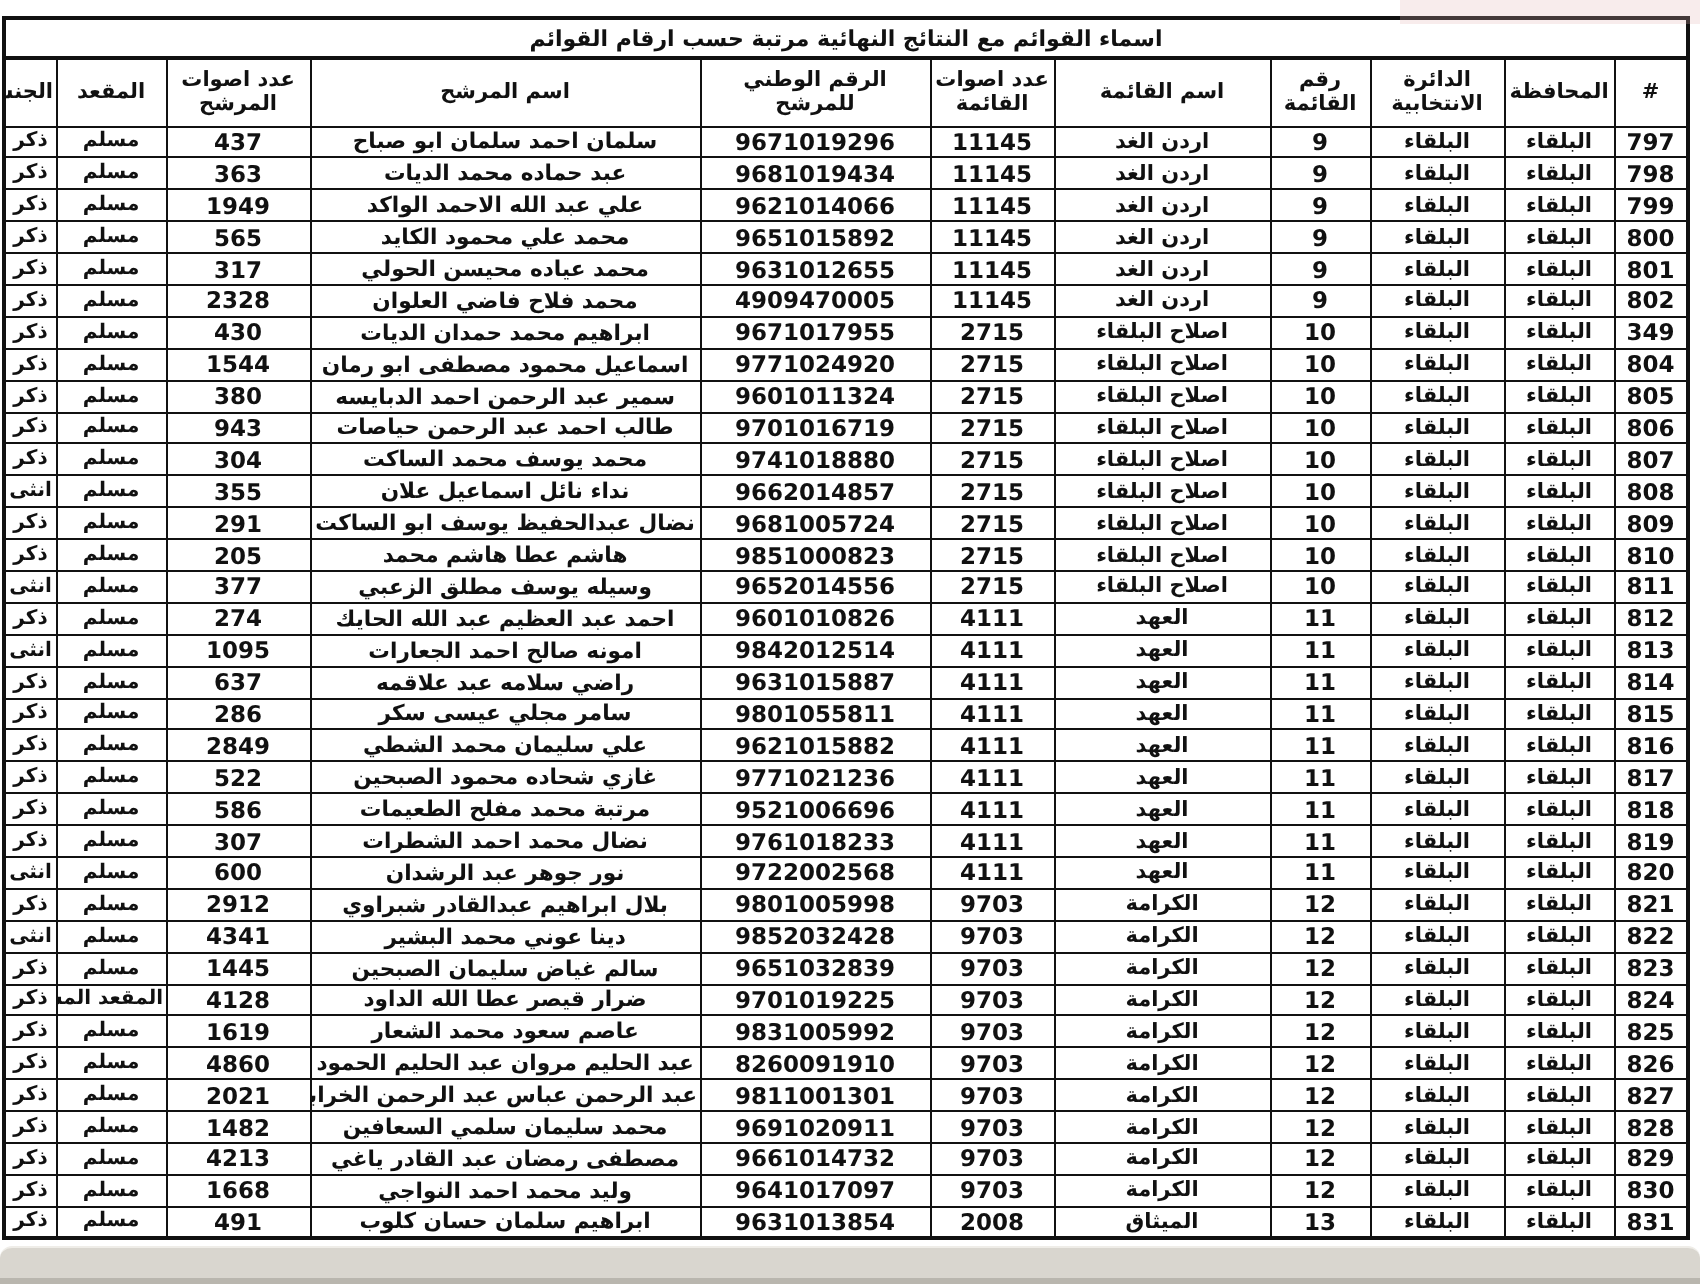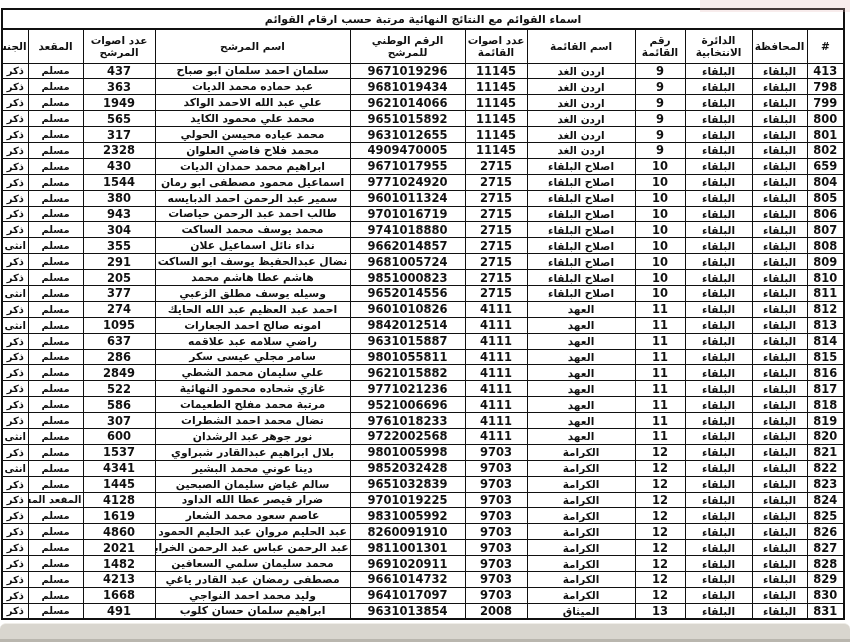--- a/index.html
+++ b/index.html
@@ -119,21 +119,21 @@
         <th>عدد اصوات القائمة</th>
         <th>الرقم الوطني للمرشح</th>
         <th>اسم المرشح</th>
         <th>عدد اصوات المرشح</th>
         <th>المقعد</th>
         <th>الجنس</th>
       </tr>
     </thead>
     <tbody>
     <tr>
-          <td class="col-num">413</td>
+          <td class="col-num">797</td>
           <td class="col-governorate">البلقاء</td>
           <td class="col-district">البلقاء</td>
           <td class="col-list_no">9</td>
           <td class="col-list_name">اردن الغد</td>
           <td class="col-list_votes">11145</td>
           <td class="col-national_id">9671019296</td>
           <td class="col-candidate_name">سلمان احمد سلمان ابو صباح</td>
           <td class="col-candidate_votes">437</td>
           <td class="col-seat">مسلم</td>
           <td class="col-gender">ذكر</td>
@@ -197,21 +197,21 @@
           <td class="col-list_no">9</td>
           <td class="col-list_name">اردن الغد</td>
           <td class="col-list_votes">11145</td>
           <td class="col-national_id">4909470005</td>
           <td class="col-candidate_name">محمد فلاح فاضي العلوان</td>
           <td class="col-candidate_votes">2328</td>
           <td class="col-seat">مسلم</td>
           <td class="col-gender">ذكر</td>
         </tr>
         <tr>
-          <td class="col-num">659</td>
+          <td class="col-num">349</td>
           <td class="col-governorate">البلقاء</td>
           <td class="col-district">البلقاء</td>
           <td class="col-list_no">10</td>
           <td class="col-list_name">اصلاح البلقاء</td>
           <td class="col-list_votes">2715</td>
           <td class="col-national_id">9671017955</td>
           <td class="col-candidate_name">ابراهيم محمد حمدان الديات</td>
           <td class="col-candidate_votes">430</td>
           <td class="col-seat">مسلم</td>
           <td class="col-gender">ذكر</td>
@@ -386,21 +386,21 @@
           <td class="col-gender">ذكر</td>
         </tr>
         <tr>
           <td class="col-num">817</td>
           <td class="col-governorate">البلقاء</td>
           <td class="col-district">البلقاء</td>
           <td class="col-list_no">11</td>
           <td class="col-list_name">العهد</td>
           <td class="col-list_votes">4111</td>
           <td class="col-national_id">9771021236</td>
-          <td class="col-candidate_name">غازي شحاده محمود النهائية</td>
+          <td class="col-candidate_name">غازي شحاده محمود الصبحين</td>
           <td class="col-candidate_votes">522</td>
           <td class="col-seat">مسلم</td>
           <td class="col-gender">ذكر</td>
         </tr>
         <tr>
           <td class="col-num">818</td>
           <td class="col-governorate">البلقاء</td>
           <td class="col-district">البلقاء</td>
           <td class="col-list_no">11</td>
           <td class="col-list_name">العهد</td>
@@ -439,21 +439,21 @@
         </tr>
         <tr>
           <td class="col-num">821</td>
           <td class="col-governorate">البلقاء</td>
           <td class="col-district">البلقاء</td>
           <td class="col-list_no">12</td>
           <td class="col-list_name">الكرامة</td>
           <td class="col-list_votes">9703</td>
           <td class="col-national_id">9801005998</td>
           <td class="col-candidate_name">بلال ابراهيم عبدالقادر شبراوي</td>
-          <td class="col-candidate_votes">1537</td>
+          <td class="col-candidate_votes">2912</td>
           <td class="col-seat">مسلم</td>
           <td class="col-gender">ذكر</td>
         </tr>
         <tr>
           <td class="col-num">822</td>
           <td class="col-governorate">البلقاء</td>
           <td class="col-district">البلقاء</td>
           <td class="col-list_no">12</td>
           <td class="col-list_name">الكرامة</td>
           <td class="col-list_votes">9703</td>

